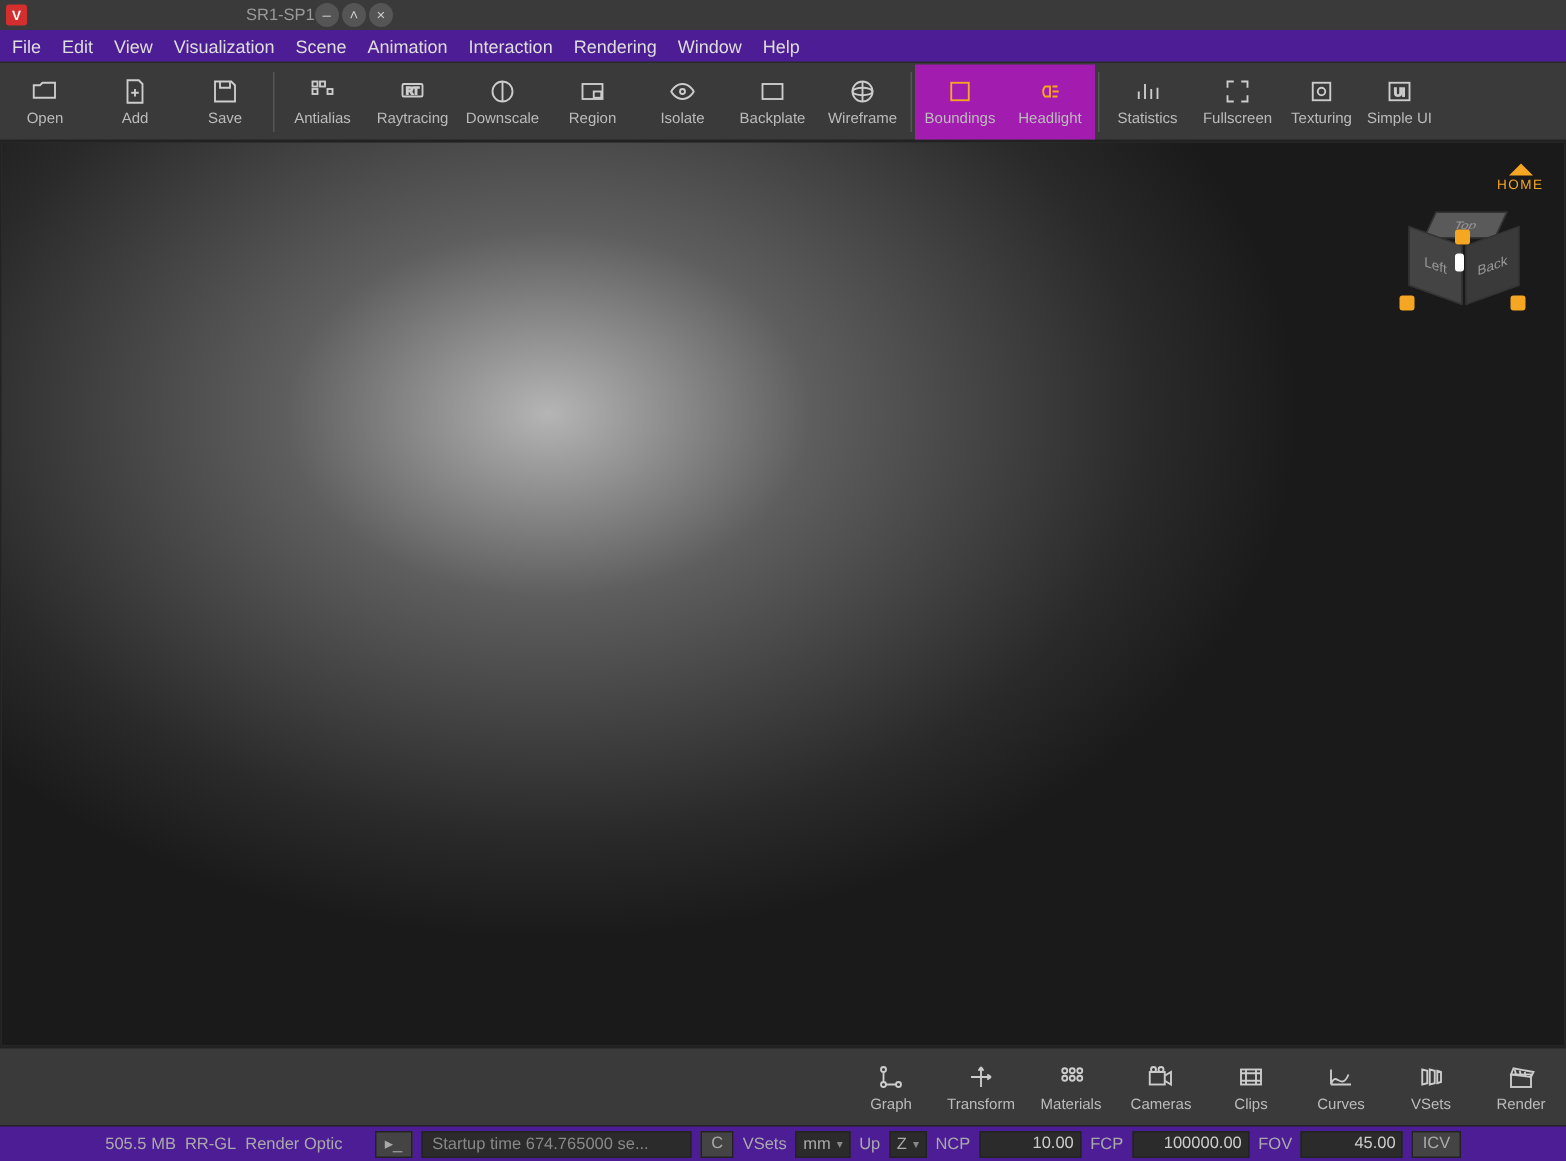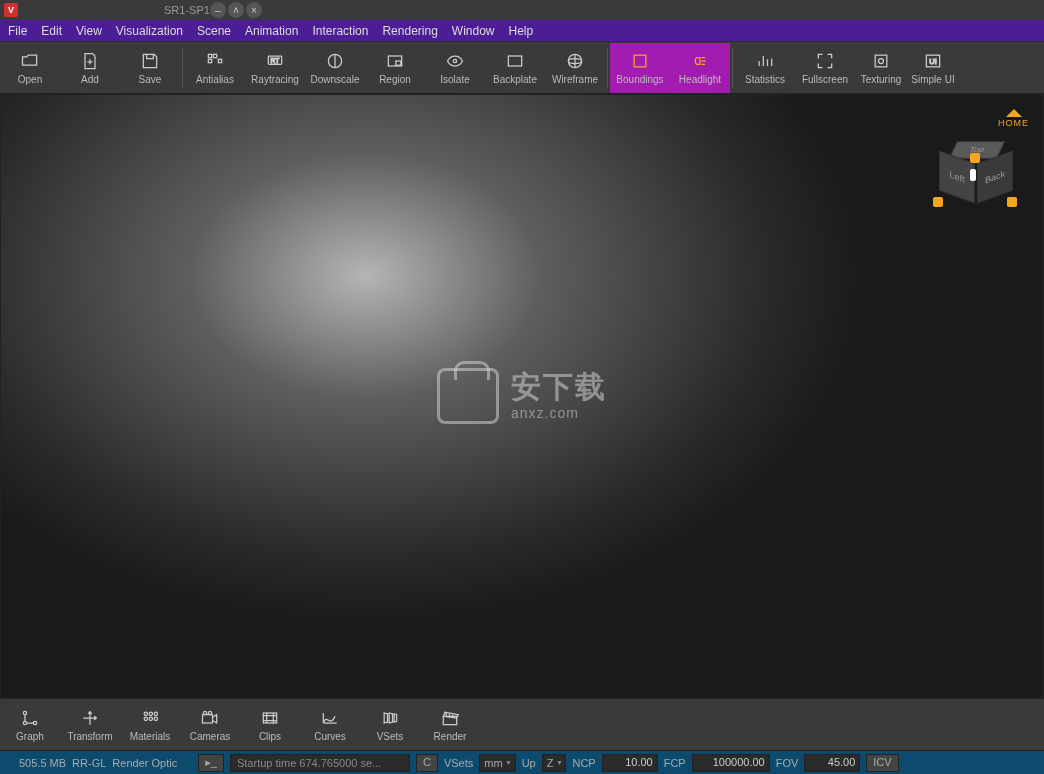--- a/index.html
+++ b/index.html
@@ -27,26 +27,26 @@
 .watermark .en { font-size: 14px; letter-spacing: 1px; margin-top: 4px; }
 .navcube { position: absolute; top: 14px; right: 14px; width: 110px; height: 110px; pointer-events: none; }
 .navcube .home { position: absolute; top: 0; right: 0; font-size: 9px; color: #f5a623; letter-spacing: 1px; display:flex; flex-direction:column; align-items:center; gap:1px;}
 .navcube .home .roof { width: 0; height: 0; border-left: 8px solid transparent; border-right: 8px solid transparent; border-bottom: 8px solid #f5a623; }
 .navcube .cube { position: absolute; top: 30px; right: 12px; width: 80px; height: 70px; }
 .navcube .face { position: absolute; display: flex; align-items: center; justify-content: center; font-size: 9px; color: #999; background: #444; border: 1px solid #333; }
 .navcube .face.top { width: 48px; height: 22px; top: 0; left: 16px; transform: skewX(-25deg) scaleY(0.8); background: #5a5a5a; }
 .navcube .face.left { width: 36px; height: 40px; top: 18px; left: 2px; transform: skewY(20deg); }
 .navcube .face.right { width: 36px; height: 40px; top: 18px; left: 40px; transform: skewY(-20deg); background: #3a3a3a; }
 .navcube .corner { position: absolute; width: 10px; height: 10px; background: #f5a623; border-radius: 2px; }
-.bottombar { height: 52px; background: #3a3a3a; display: flex; align-items: center; justify-content: flex-start; border-top: 1px solid #222; }
-.statusbar { height: 24px; background: #0c4a6e; display: flex; align-items: center; padding: 0 19px; gap: 6px; font-size: 11px; color: #aaa; border-top: 1px solid #222; }
+.bottombar { height: 52px; background: #3a3a3a; display: flex; align-items: center; justify-content: flex-end; border-top: 1px solid #222; }
+.statusbar { height: 24px; background: #4c1d95; display: flex; align-items: center; padding: 0 9px; gap: 6px; font-size: 11px; color: #aaa; border-top: 1px solid #222; justify-content: center; }
 .statusbar .field { background: #2b2b2b; border: 1px solid #222; padding: 1px 6px; height: 18px; display: flex; align-items: center; color: #888; }
 .statusbar .dropdown { background: #2b2b2b; border: 1px solid #222; padding: 1px 4px; height: 18px; display: flex; align-items: center; gap: 4px; }
 .statusbar .dropdown::after { content: "▾"; font-size: 8px; color: #888; }
-.statusbar .num { background: #2b2b2b; border: 1px solid #222; padding: 1px 4px; height: 18px; width: 56px; text-align: right; color: #ccc; }
+.statusbar .num { background: #2b2b2b; border: 1px solid #222; padding: 1px 4px; height: 18px; width: 68px; text-align: right; color: #ccc; }
 .statusbar .btn { background: #444; border: 1px solid #222; padding: 1px 6px; height: 18px; cursor: pointer; }
 svg { width: 22px; height: 20px; }
 svg * { stroke: #ccc; fill: none; stroke-width: 1.5; }
 .active svg * { stroke: #f5a623; }
 </style>
 </head>
 <body>
 
 <div class="titlebar">
   <div class="icon">V</div>
@@ -213,27 +213,20 @@
         <svg viewBox="0 0 24 24">
           <rect x="4" y="5" width="16" height="14"></rect>
           <text x="12" y="16" font-size="9" text-anchor="middle" stroke="none" fill="#ccc">UI</text>
         </svg>
       </div>
       <span>Simple UI</span>
     </div>
 </div>
 
 <div class="viewport">
-  <div class="watermark">
-    <div class="bag"></div>
-    <div class="txt">
-      <div class="cn">安下载</div>
-      <div class="en">anxz.com</div>
-    </div>
-  </div>
   <div class="navcube">
     <div class="home">
         <div class="roof"></div>
         <span>HOME</span>
       </div>
     <div class="cube">
       <div class="face top">Top</div>
       <div class="face left">Left</div>
       <div class="face right">Back</div>
       <div class="corner" style="top:14px;left:33px"></div>

